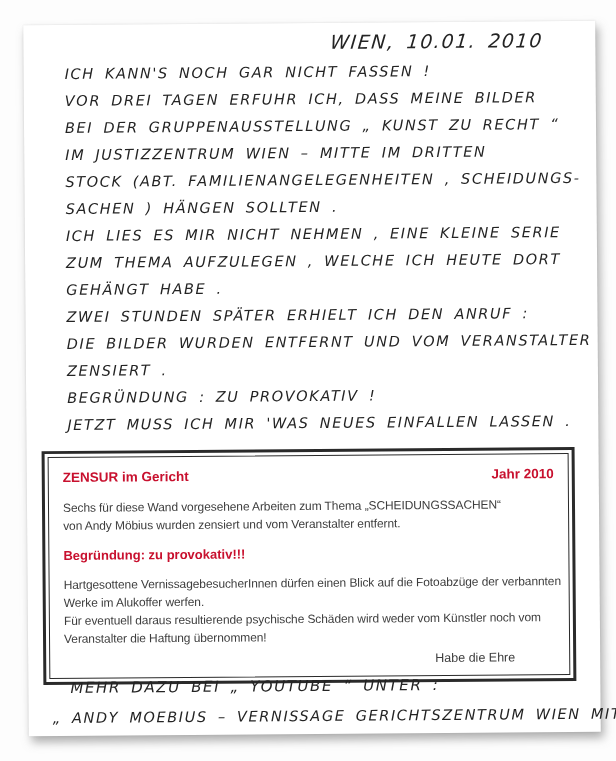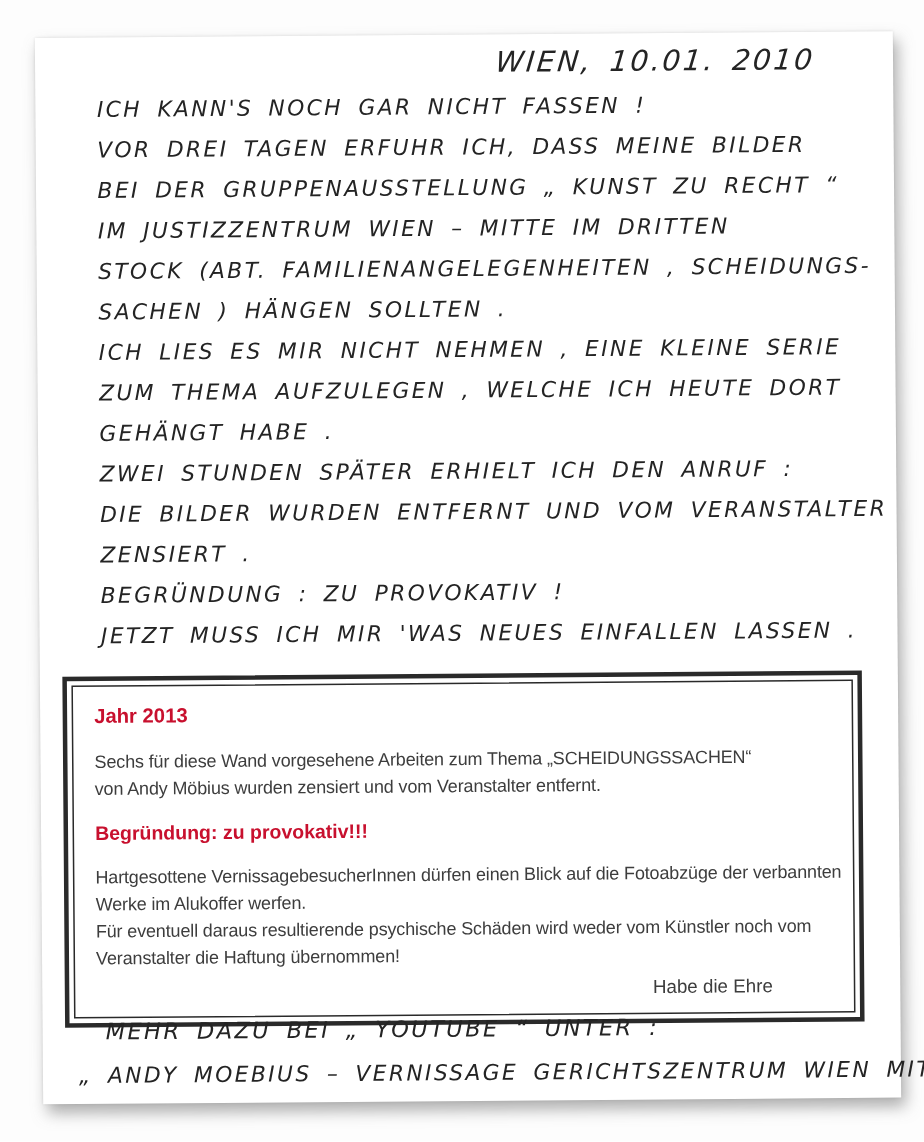--- a/index.html
+++ b/index.html
@@ -116,21 +116,22 @@
     <div class="hw hw-line">ZWEI STUNDEN SPÄTER ERHIELT ICH DEN ANRUF :</div>
     <div class="hw hw-line">DIE BILDER WURDEN ENTFERNT UND VOM VERANSTALTER</div>
     <div class="hw hw-line">ZENSIERT .</div>
     <div class="hw hw-line">BEGRÜNDUNG : ZU PROVOKATIV !</div>
     <div class="hw hw-line">JETZT MUSS ICH MIR 'WAS NEUES EINFALLEN LASSEN .</div>
   </div>
 
   <div class="notice-box">
     <div class="notice-inner">
       <div class="notice-header">
-        <span class="red-bold">Jahr 2013</span>
+        <span class="red-bold">ZENSUR im Gericht</span>
+        <span class="red-bold">Jahr 2010</span>
       </div>
       <div class="notice-para">
         <div>Sechs für diese Wand vorgesehene Arbeiten zum Thema „SCHEIDUNGSSACHEN“</div>
         <div>von Andy Möbius wurden zensiert und vom Veranstalter entfernt.</div>
       </div>
       <div class="red-bold notice-reason">Begründung: zu provokativ!!!</div>
       <div class="notice-para">
         <div>Hartgesottene VernissagebesucherInnen dürfen einen Blick auf die Fotoabzüge der verbannten</div>
         <div>Werke im Alukoffer werfen.</div>
         <div>Für eventuell daraus resultierende psychische Schäden wird weder vom Künstler noch vom</div>

